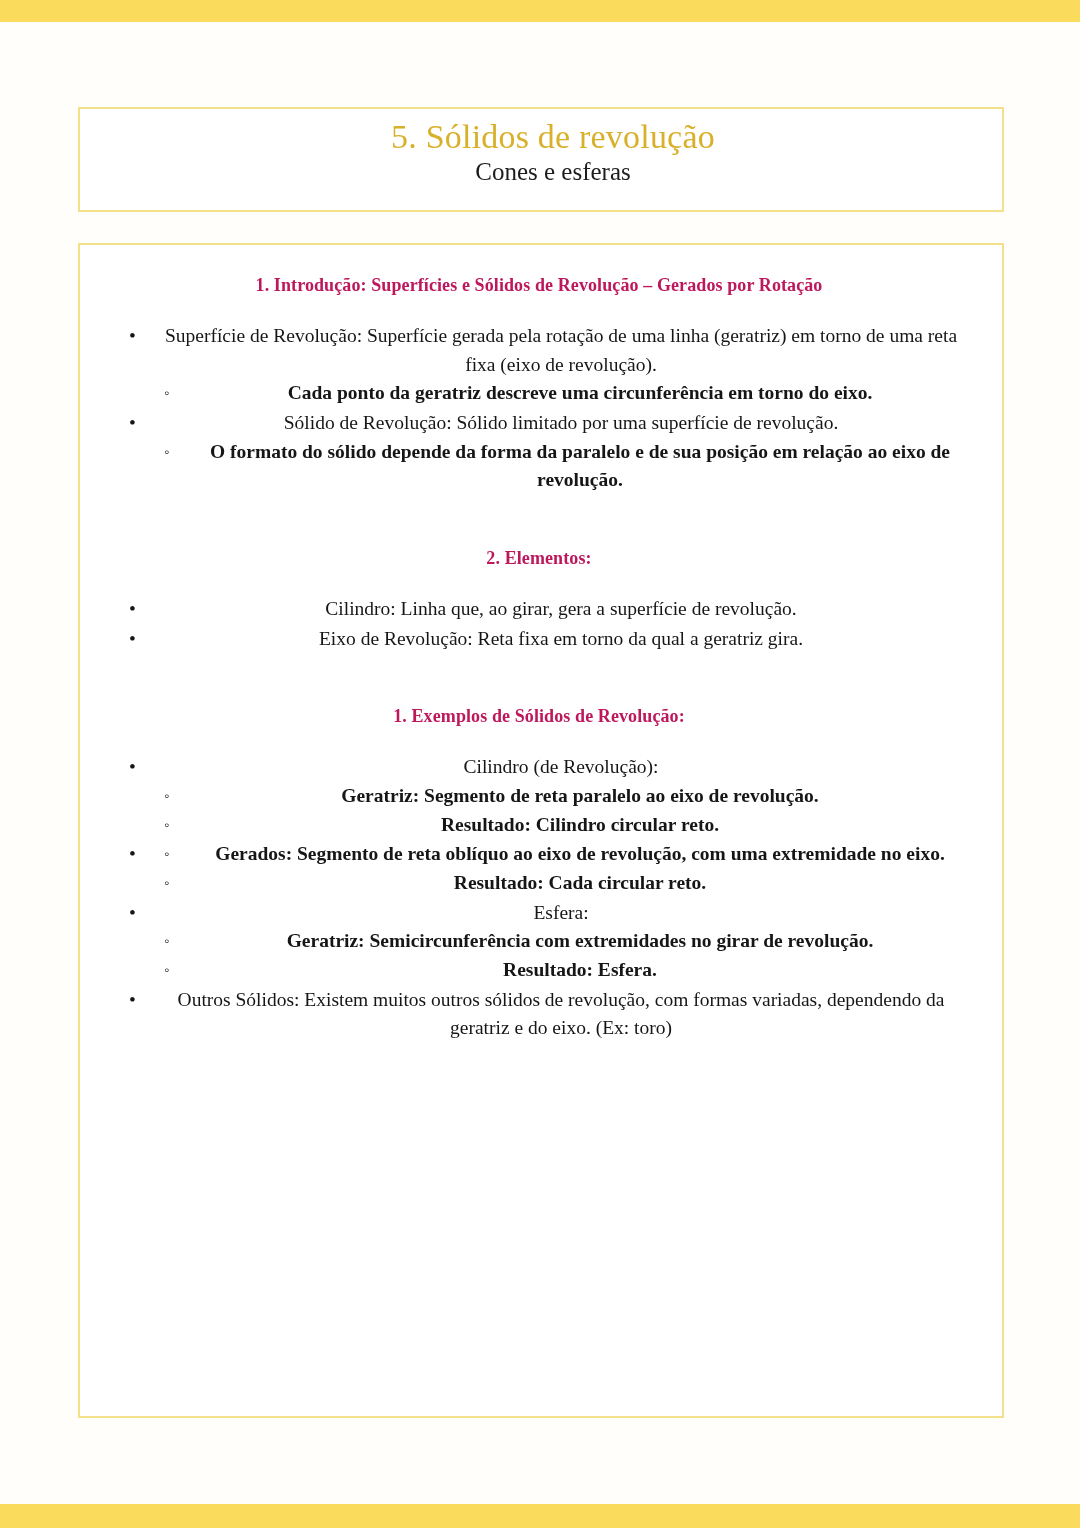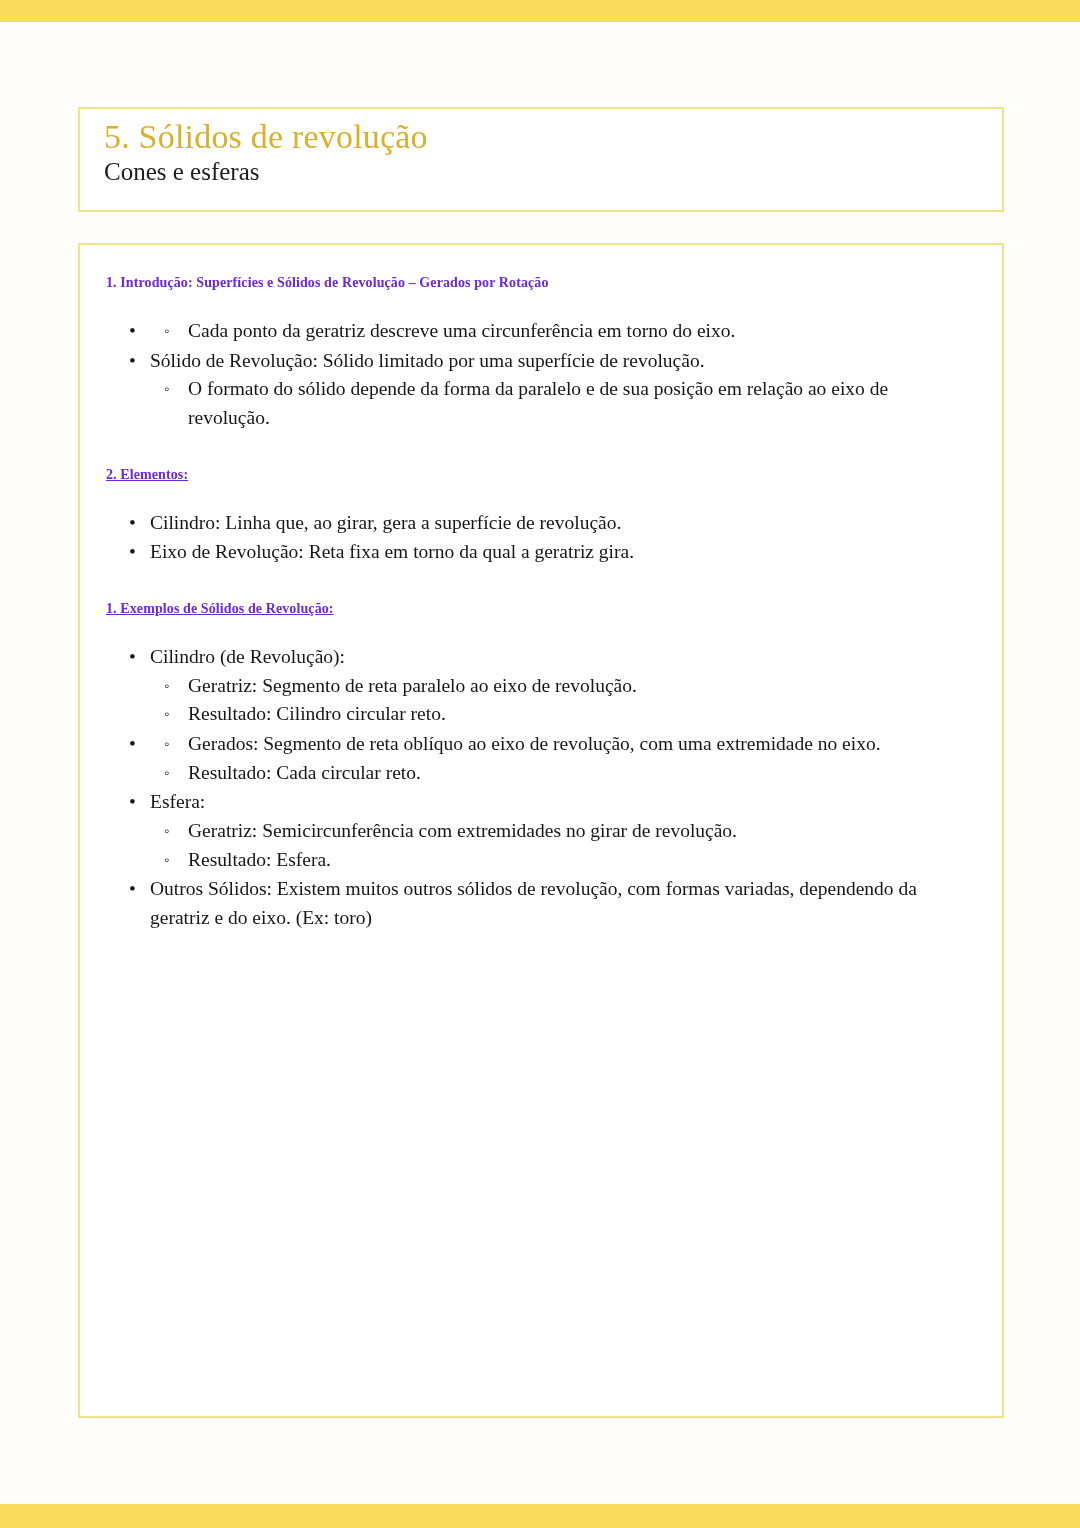--- a/index.html
+++ b/index.html
@@ -33,20 +33,21 @@
     height: 24px;
   }
 
   
   .page {
     position: absolute;
     left: 0;
     top: 0;
     width: 1080px;
     height: 1528px;
+    text-align: center;
   }
 
   
   .header-card {
     position: absolute;
     left: 78px;
     top: 107px;
     width: 926px;
     height: 105px;
     border: 2px solid #f3e08a;
@@ -82,29 +83,28 @@
     width: 926px;
     height: 1175px;
     border: 2px solid #f3e08a;
     background: #ffffff;
     box-sizing: border-box;
     padding: 30px 30px 0 26px;
   }
 
   
   .sec-heading {
-    font-size: 14px;
+    font-size: 18px;
     font-weight: bold;
-    color: #6d28d9;
+    color: #be185d;
     margin: 0 0 26px 0;
     letter-spacing: 0.1px;
   }
   .sec-heading.spaced {
-    margin-top: 34px;
-    text-decoration: underline;
+    margin-top: 53px;
   }
 
   ul.lvl1 {
     list-style: none;
     margin: 0 0 0 0;
     padding: 0;
   }
   ul.lvl1 > li {
     position: relative;
     padding-left: 44px;
@@ -141,20 +141,21 @@
   ul.lvl2 > li > .marker2 {
     position: absolute;
     left: 14px;
     top: 0;
     font-size: 15px;
     line-height: 1.9;
     color: #161616;
   }
   ul.lvl2 > li > .text {
     display: block;
+    font-weight: bold;
   }
 </style>
 </head>
 <body>
 
 <div class="page">
 
   <div class="band band-top"></div>
 
   <div class="header-card">
@@ -162,20 +163,21 @@
       <h1 class="doc-title">5. Sólidos de revolução</h1>
       <h2 class="doc-subtitle">Cones e esferas</h2>
     </div>
   </div>
 
   <div class="content-card" id="content-card">
       <div class="sec-heading">1. Introdução: Superfícies e Sólidos de Revolução – Gerados por Rotação</div>
       <ul class="lvl1">
         <li>
           <span class="marker1">•</span>
+          <span class="text">Superfície de Revolução: Superfície gerada pela rotação de uma linha (geratriz) em torno de uma reta fixa (eixo de revolução).</span>
           <ul class="lvl2">
             <li>
               <span class="marker2">◦</span>
               <span class="text">Cada ponto da geratriz descreve uma circunferência em torno do eixo.</span>
             </li>
           </ul>
         </li>
         <li>
           <span class="marker1">•</span>
           <span class="text">Sólido de Revolução: Sólido limitado por uma superfície de revolução.</span>

